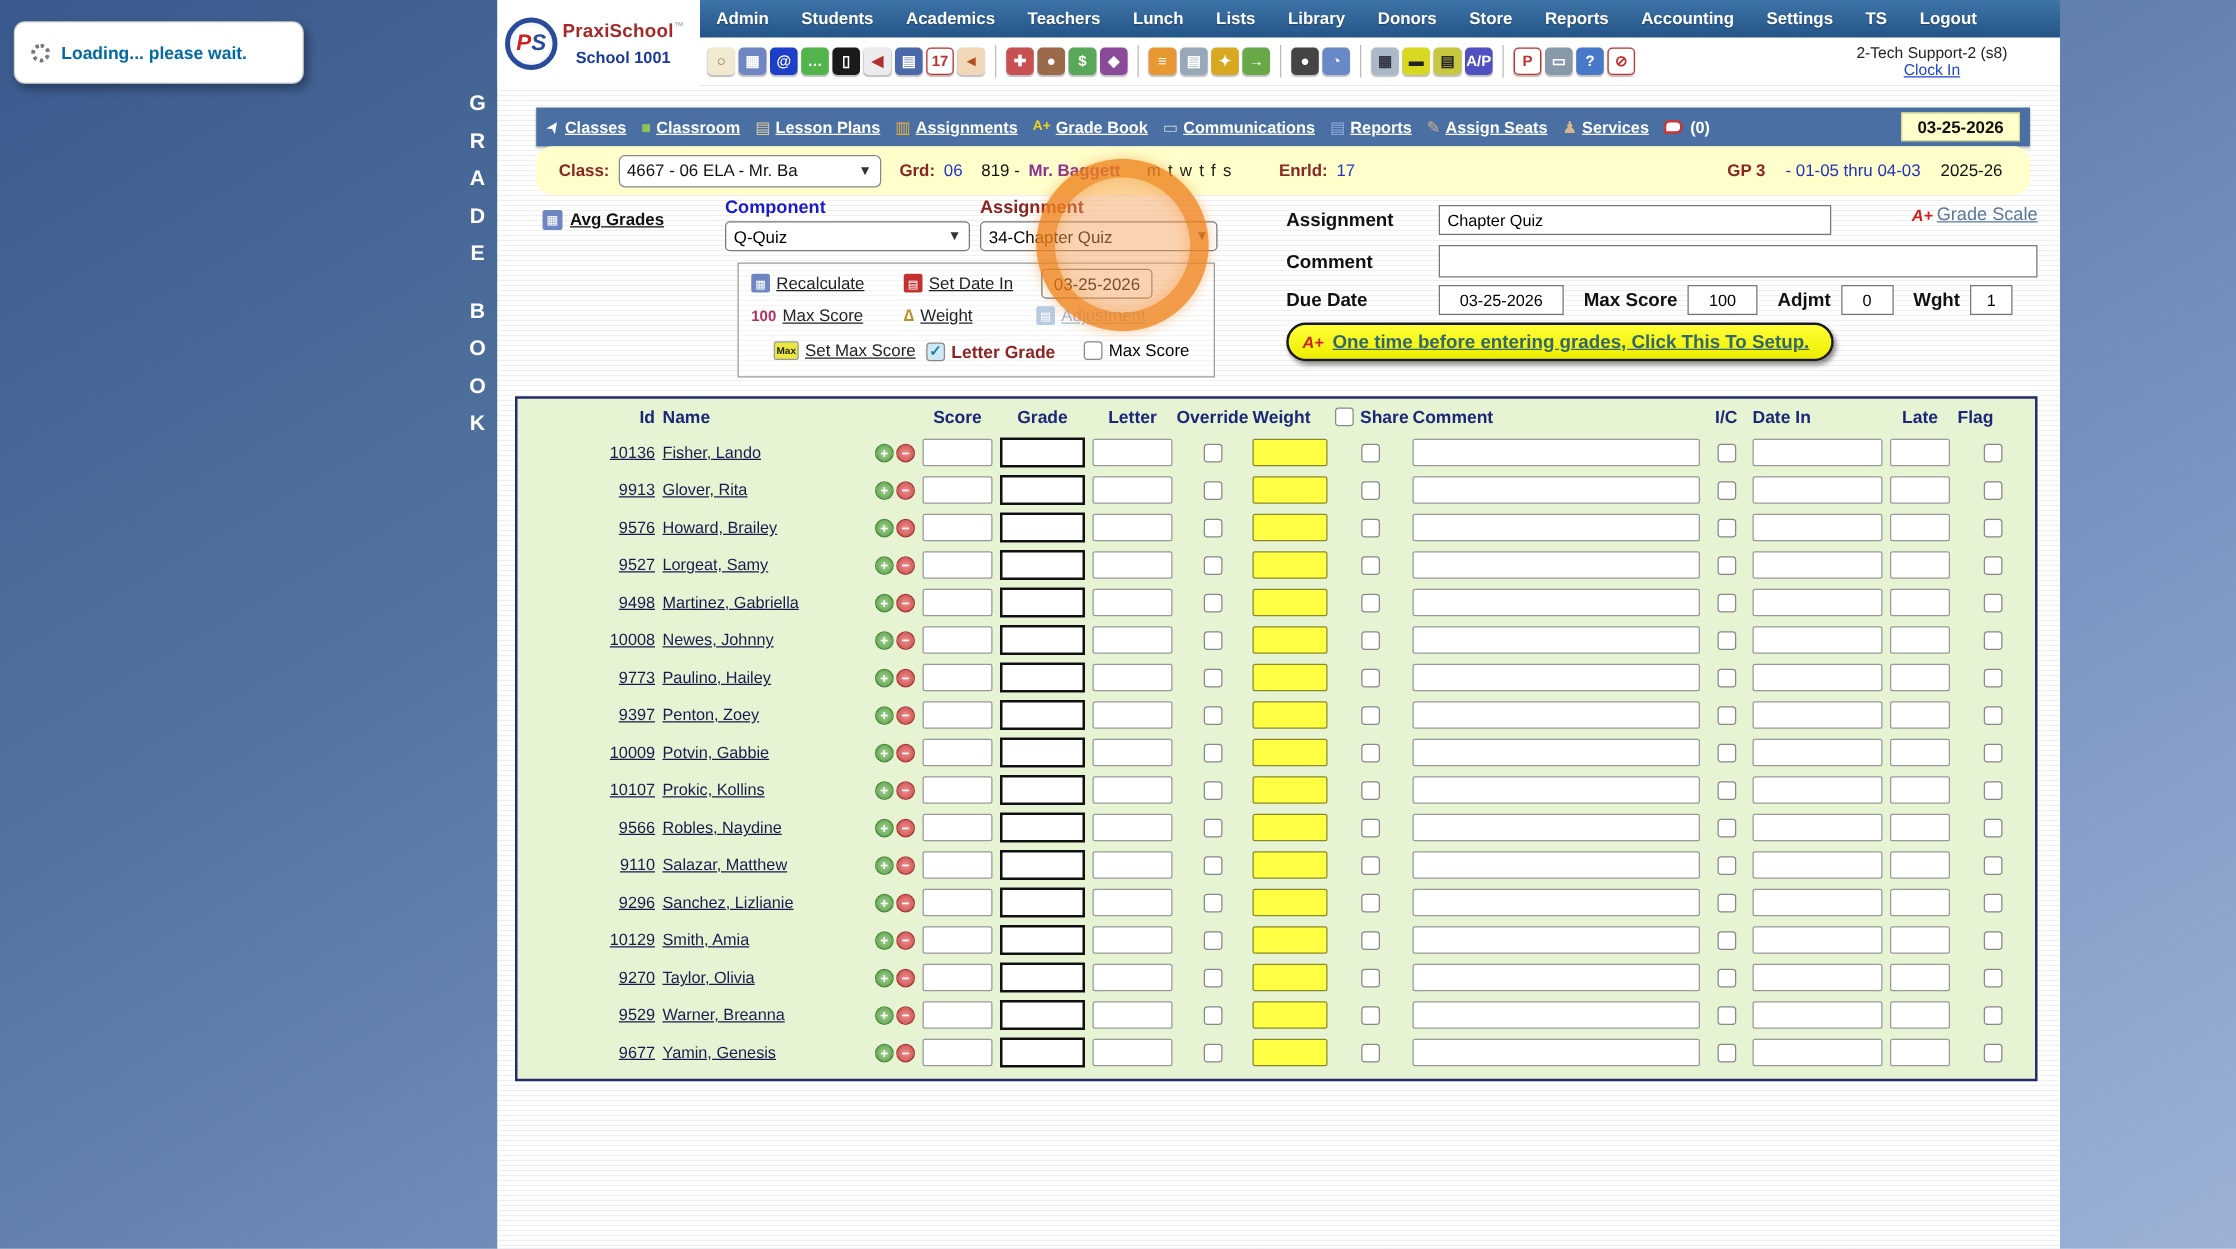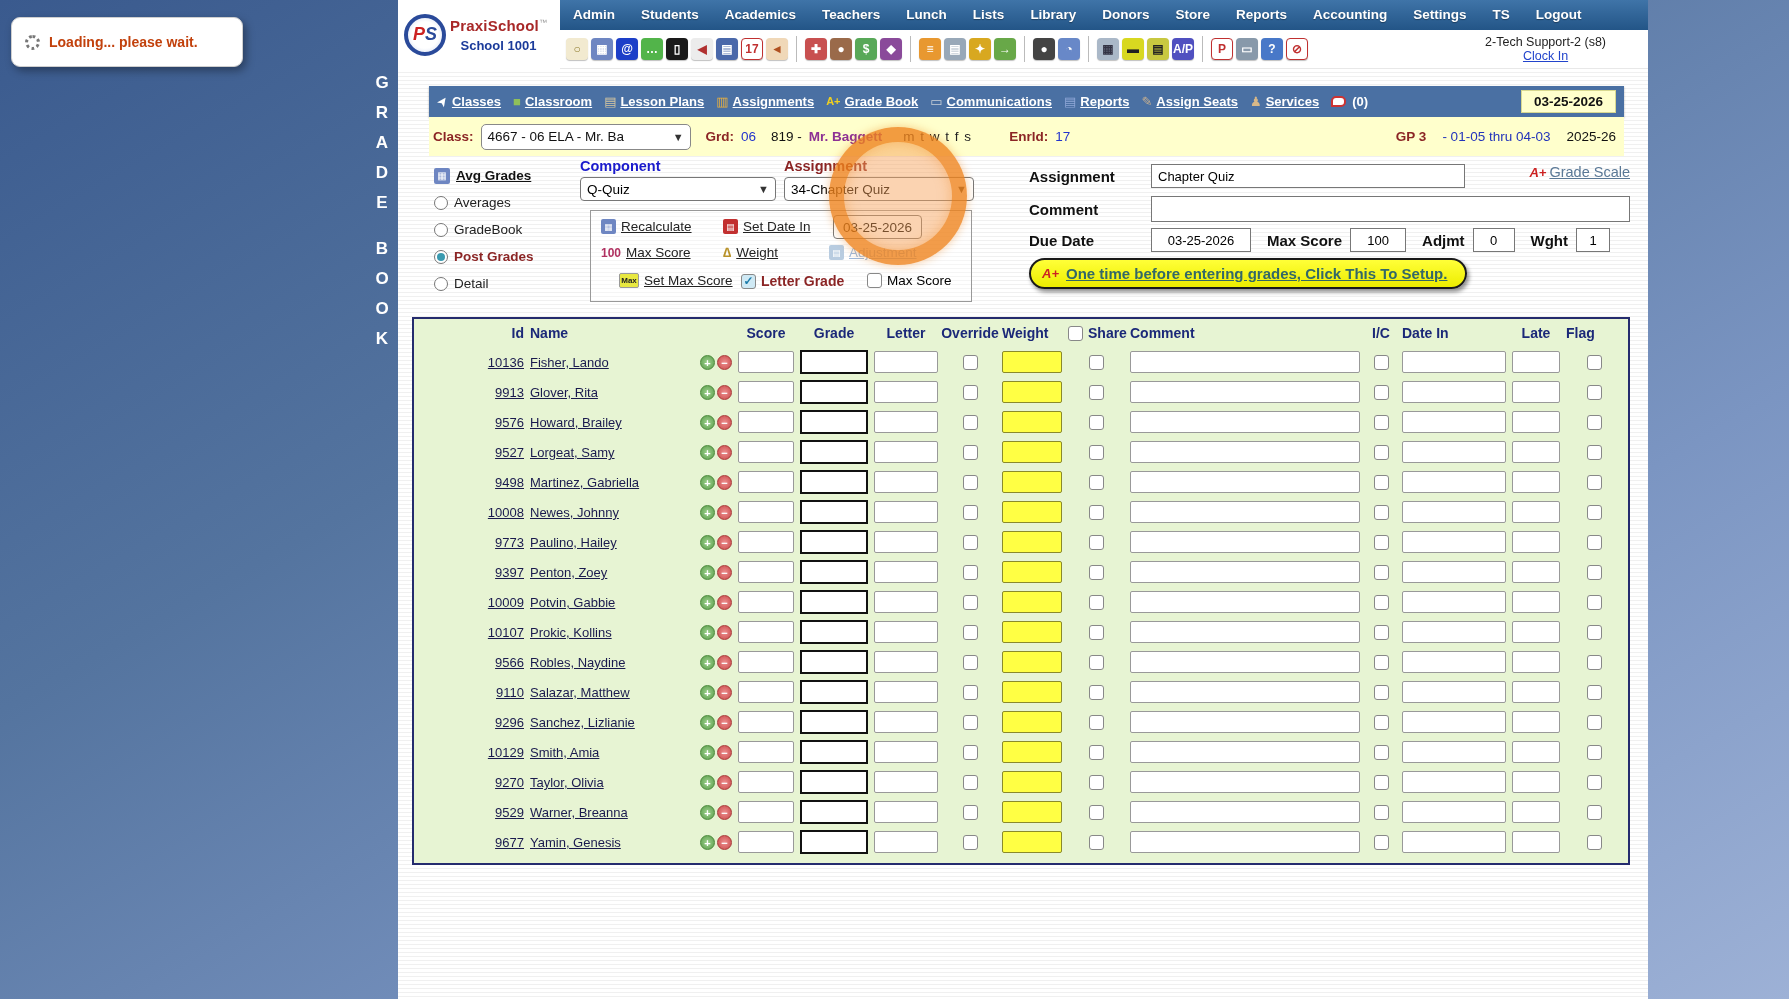--- a/index.html
+++ b/index.html
@@ -7,21 +7,21 @@
     font-family:"Liberation Sans", sans-serif; }
   body { position:relative;
     background:linear-gradient(150deg,#3a5a8e 0%,#54749f 35%,#7b95c2 70%,#9db1d6 100%); }
 
   
   .loading-tip { position:absolute; left:11px; top:17px; width:232px; height:50px;
     background:#fff; border:1px solid #cfcfcf; border-radius:9px;
     box-shadow:3px 4px 8px rgba(0,0,0,.35); display:flex; align-items:center;
     padding-left:13px; gap:9px; z-index:60; }
   .spinner { width:15px; height:15px; border:3px dotted #777; border-radius:50%; }
-  .loading-text { font-size:14px; font-weight:bold; color:#c2410c; }
+  .loading-text { font-size:14px; font-weight:bold; color:#0369a1; }
 
   
   .v-strip { position:absolute; left:371px; top:68px; width:22px; z-index:5; }
   .v-letter { color:#fff; font-weight:bold; font-size:17px; text-align:center;
     height:30px; line-height:30px; }
   .v-gap { height:16px; }
 
   
   .content { position:absolute; left:398px; top:0; width:1250px; height:999px;
     background:#fff; }
@@ -66,21 +66,21 @@
   .nav-ic { font-size:13px; line-height:1; }
   .nav-label { color:#fff; font-size:13px; font-weight:bold; text-decoration:underline; }
   .nav-bubble { width:15px; height:11px; background:#fff; border:2px solid #c33;
     border-radius:5px 5px 5px 0; margin-right:2px; }
   .nav-count { color:#fff; font-size:13px; font-weight:bold; margin-right:8px; }
   .nav-date { margin-left:auto; background:#ffffcc; color:#111; font-weight:bold;
     font-size:13.5px; padding:3px 12px; border:1px solid #d8d890; cursor:pointer; }
 
   
   .class-bar { margin-left:17px; margin-right:6px; height:39px; background:#ffffcc;
-    display:flex; align-items:center; font-size:13.5px; padding:0 4px; gap:7px; }
+    display:flex; align-items:center; font-size:13.5px; padding:0 18px; gap:7px;border-radius:13px; }
   .lbl-maroon { color:#8b2525; font-weight:bold; }
   .val-blue { color:#2233cc; font-weight:normal; }
   .val-black { color:#111; }
   .teacher { color:#8d3194; font-weight:bold; }
   .days { color:#222; letter-spacing:1px; margin-left:14px; }
   .class-select { background:#fff; border:1px solid #888; border-radius:5px;
     height:26px; width:210px; display:flex; align-items:center; padding:0 6px;
     font-size:13.5px; color:#111; cursor:pointer; }
   .class-select .chev, .cmp-select .chev { margin-left:auto; font-size:11px; color:#333; }
   .gp-group { margin-left:auto; display:flex; gap:16px; align-items:center; margin-right:4px; }
@@ -323,38 +323,20 @@
         </div>
       </div>
 
       <div class="controls">
 
         <div class="views">
           <div class="views-row">
             <span class="calc-ic">▦</span>
             <span class="avg-link">Avg Grades</span>
           </div>
-          <div id="viewradios">
-              <div class="views-row">
-                <span class="radio"></span>
-                <span class="radio-label">Averages</span>
-              </div>
-              <div class="views-row">
-                <span class="radio"></span>
-                <span class="radio-label">GradeBook</span>
-              </div>
-              <div class="views-row">
-                <span class="radio sel"></span>
-                <span class="radio-label sel">Post Grades</span>
-              </div>
-              <div class="views-row">
-                <span class="radio"></span>
-                <span class="radio-label">Detail</span>
-              </div>
-            </div>
         </div>
 
         <div class="filters">
           <div class="flt-head">
             <span class="flt-label cmp">Component</span>
             <span class="flt-label asg">Assignment</span>
           </div>
           <div class="flt-row">
             <div class="cmp-select w1">
               <span>Q-Quiz</span>

